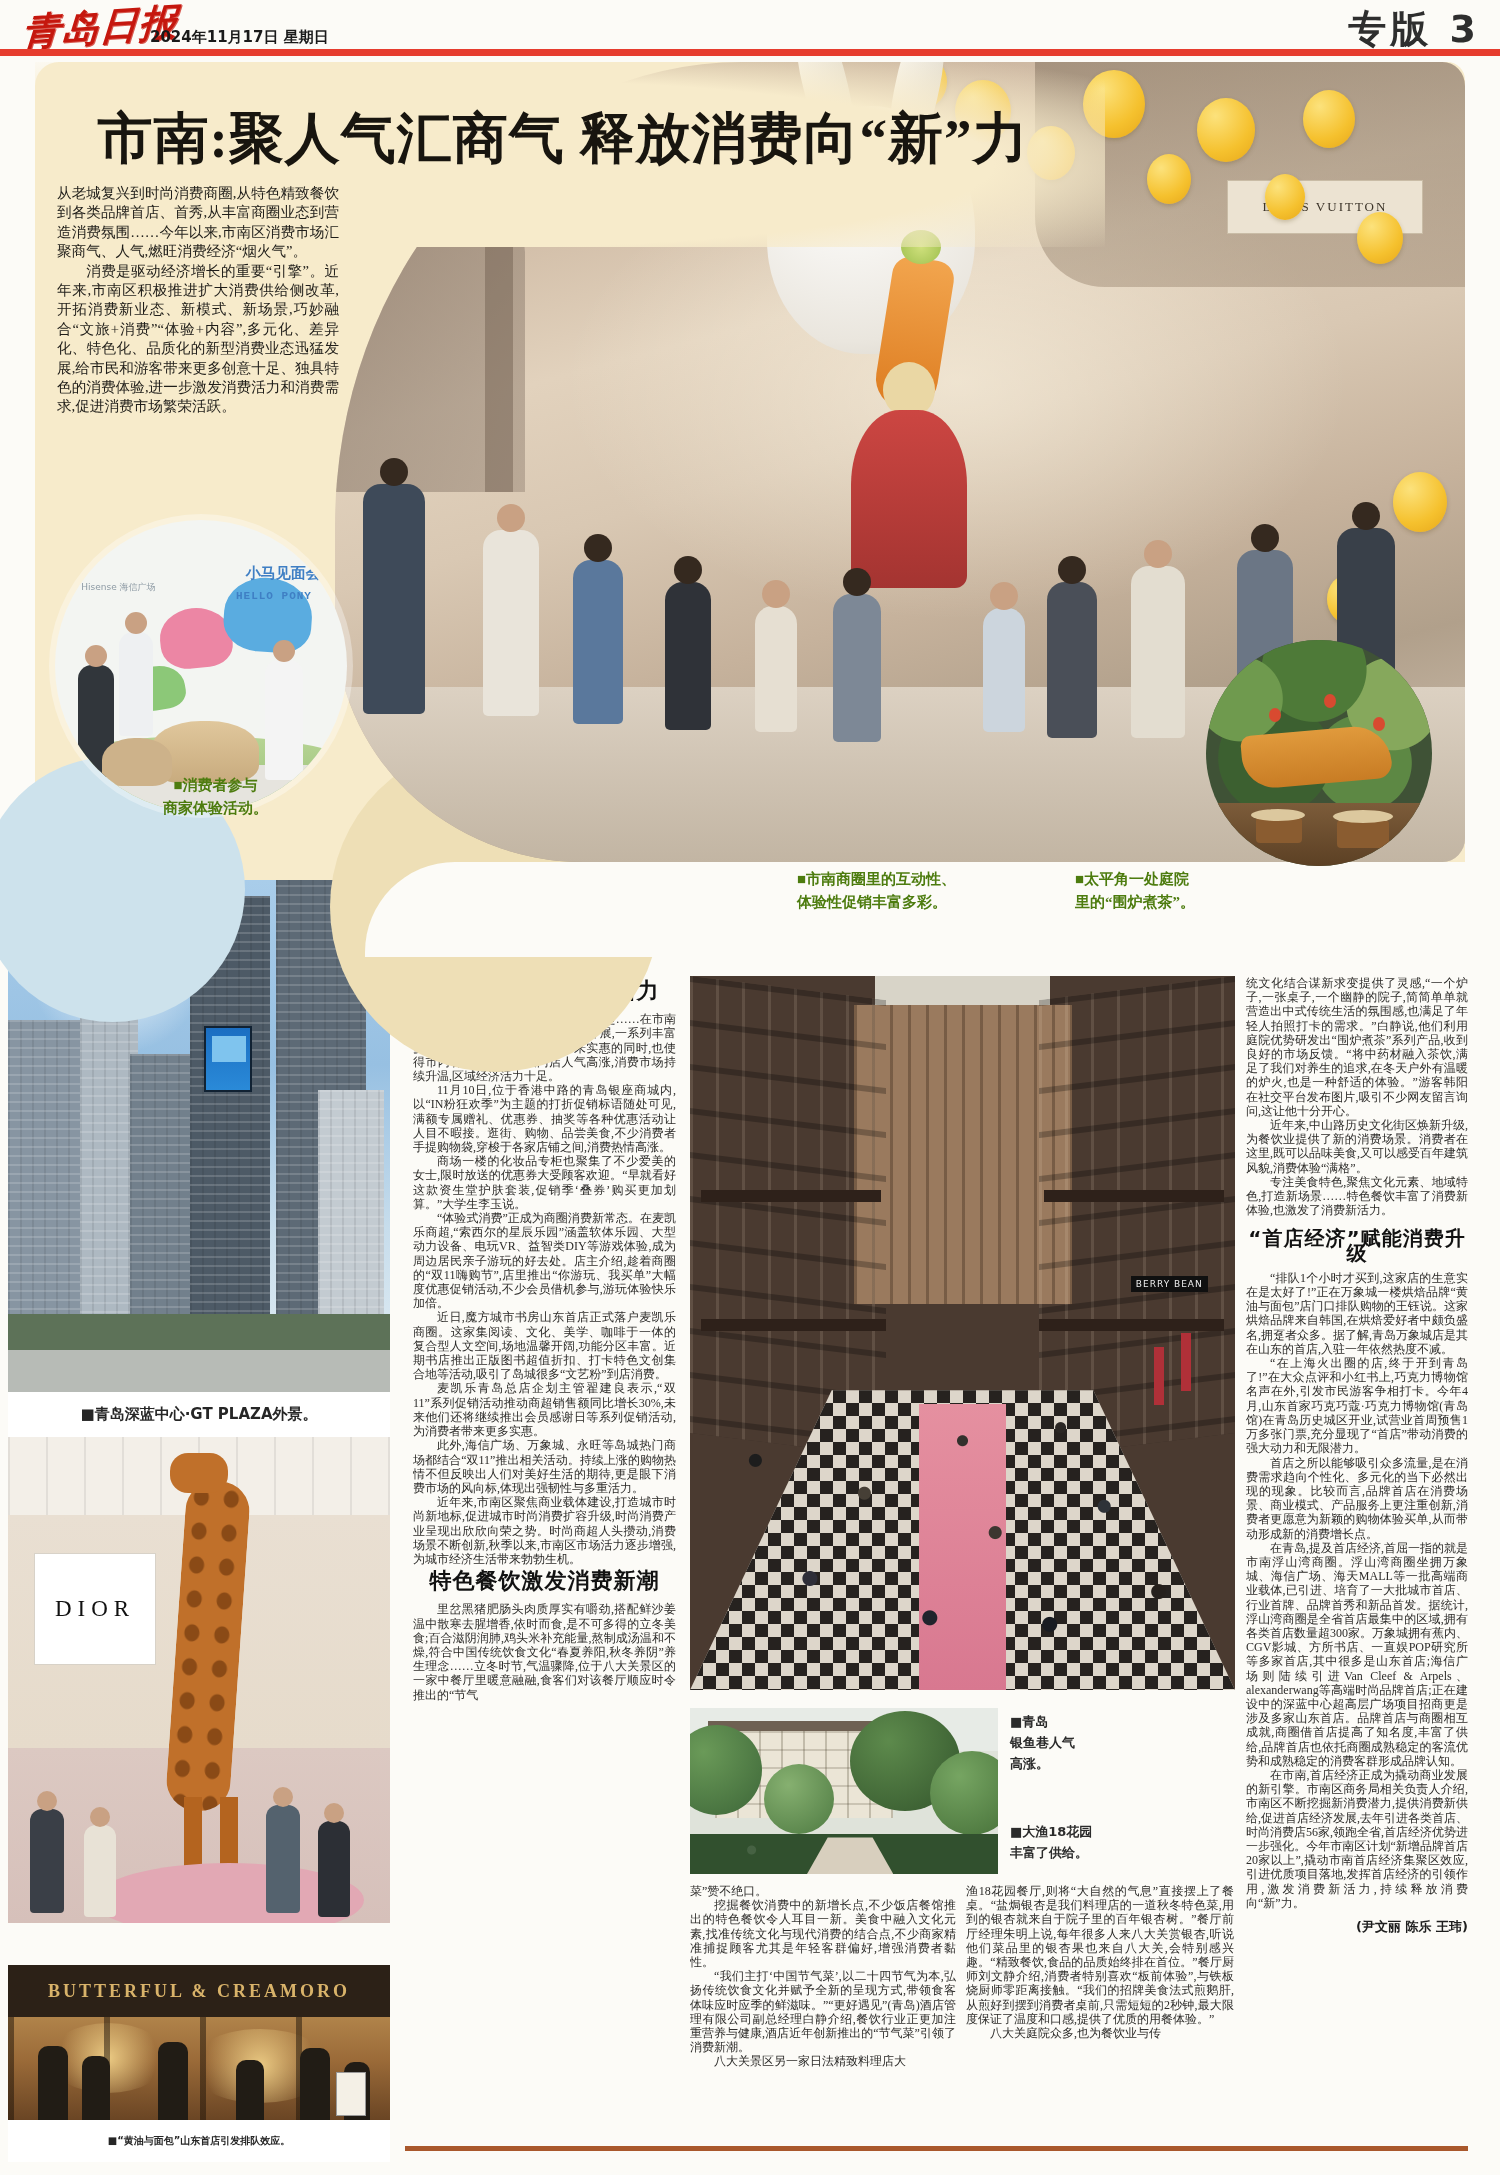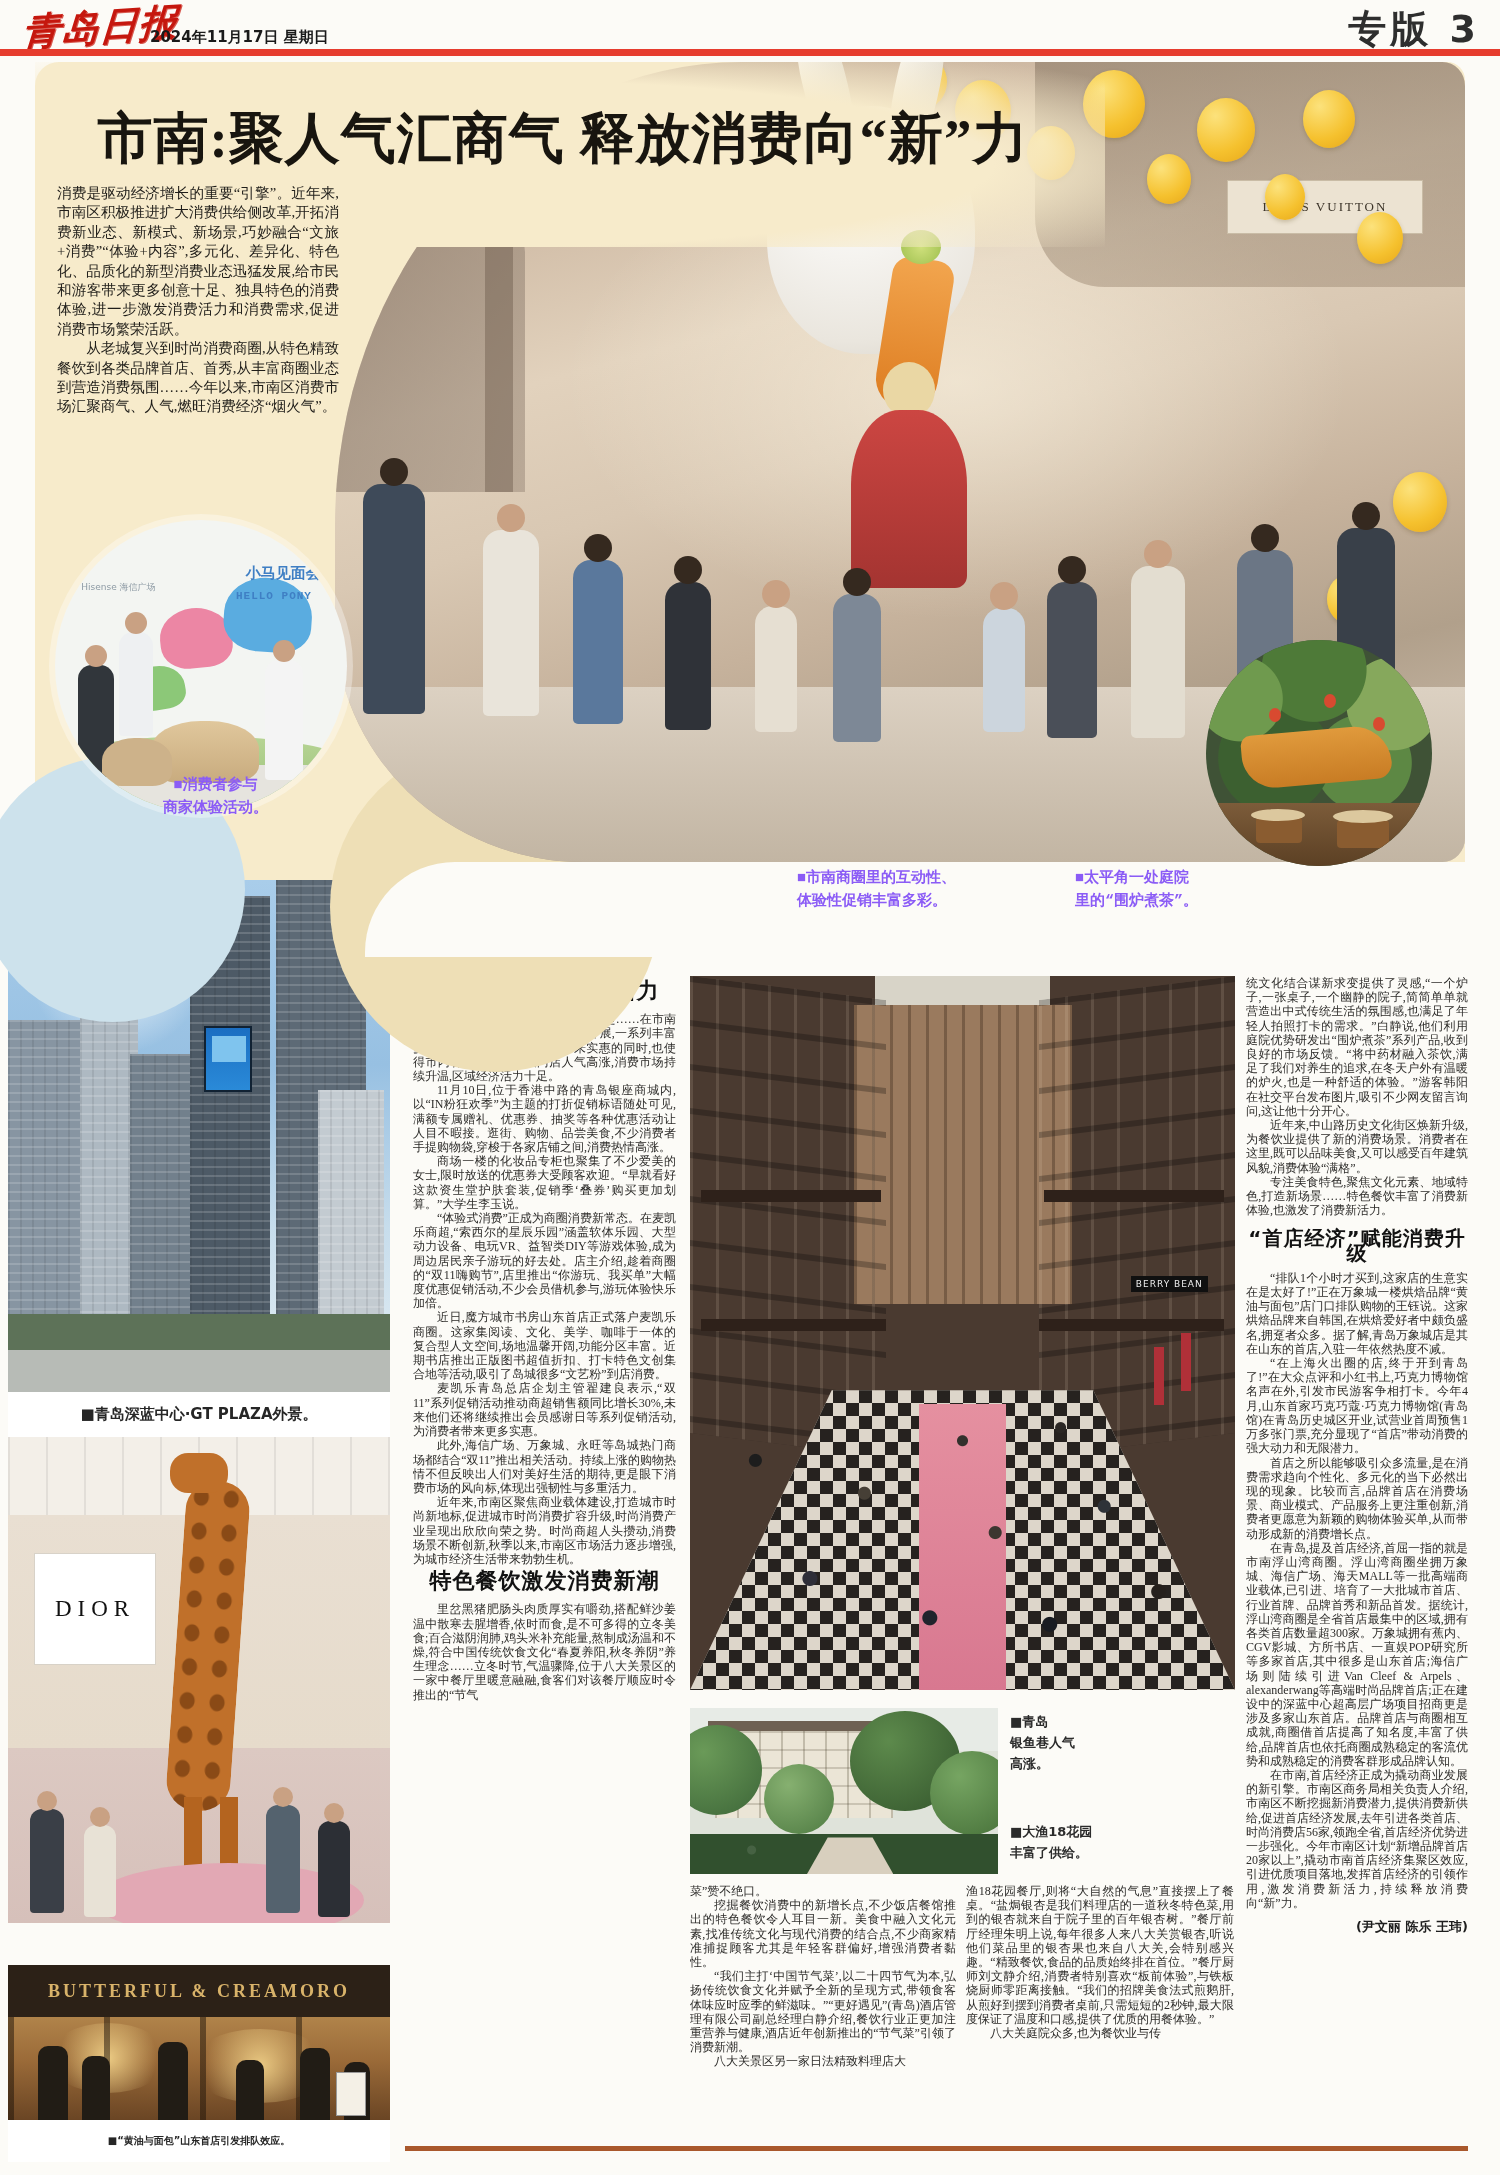--- a/index.html
+++ b/index.html
@@ -75,21 +75,21 @@
 .tea-circle{left:1171px;top:578px;width:226px;height:226px;background:#3f5236}
 .tea-fol{position:absolute;inset:-10px;background:radial-gradient(circle at 18% 28%,#6f9a4e 42px,transparent 43px),radial-gradient(circle at 48% 16%,#4e7a38 52px,transparent 53px),radial-gradient(circle at 80% 30%,#86a85c 46px,transparent 47px),radial-gradient(circle at 32% 52%,#3c6030 56px,transparent 57px),radial-gradient(circle at 68% 54%,#5d8844 48px,transparent 49px)}
 .tea-drape{position:absolute;left:16%;top:40%;width:66%;height:24%;background:linear-gradient(180deg,#e09a3c,#c87c24);border-radius:14px 52px 22px 46px;transform:rotate(-5deg)}
 .tea-ground{position:absolute;left:0;bottom:0;width:100%;height:28%;background:linear-gradient(180deg,#7c5c3a,#5c4024)}
 .tea-table{position:absolute;background:#8a5c30;border-radius:4px}
 .tt1{left:22%;bottom:10%;width:46px;height:26px}.tt2{left:58%;bottom:8%;width:52px;height:28px}
 .tea-top{position:absolute;background:#dcc89e;border-radius:50%}
 .tp1{left:20%;bottom:20%;width:54px;height:12px}.tp2{left:56%;bottom:19%;width:60px;height:13px}
 .lant{position:absolute;width:12px;height:14px;border-radius:50%;background:#d84a30}
 .l1{left:28%;top:30%}.l2{left:52%;top:24%}.l3{left:74%;top:34%}
-.cap{position:absolute;z-index:6;font-family:Liberation Mono, monospace;font-weight:bold;color:#8b5cf6;white-space:pre-line}
+.cap{position:absolute;z-index:6;font-family:Liberation Serif, serif;font-weight:bold;color:#4d7c0f;white-space:pre-line}
 .cap-pony{left:128px;top:712px;font-size:15px;line-height:1.55;text-align:center}
 .cap-main{left:762px;top:806px;width:200px;font-size:15px;line-height:1.5}
 .cap-tea{left:1040px;top:806px;width:170px;font-size:15px;line-height:1.5}
 
 .lphoto{position:absolute;left:8px;width:382px;overflow:hidden}
 .lcap{position:absolute;left:8px;width:382px;background:#ffffff;font-family:"DejaVu Sans","Liberation Sans",sans-serif;font-weight:bold;color:#262626;text-align:center;display:flex;align-items:center;justify-content:center}
 .skyline{top:880px;height:512px;background:linear-gradient(180deg,#a9cdea 0%,#97c0e2 36%,#c7ddec 68%,#e4eef4 100%)}
 .sun{position:absolute;left:6%;top:4%;width:45%;height:30%;background:radial-gradient(ellipse,rgba(255,255,255,.75),rgba(255,255,255,0) 70%)}
 .bld{position:absolute;bottom:76px;background-image:repeating-linear-gradient(180deg,rgba(255,255,255,.16) 0 2px,transparent 2px 9px),repeating-linear-gradient(90deg,rgba(0,0,0,.08) 0 2px,transparent 2px 12px)}
 .k1{left:0;width:86px;height:296px;background-color:#8795a2}
@@ -213,22 +213,22 @@
       <div class="person pp6 hd"></div>
       <div class="person pp7"></div>
       <div class="person pp8 hd"></div>
       <div class="person pp9"></div>
       <div class="person pp10 hd"></div>
       <div class="person pp11 hd"></div>
     </div>
     <div class="headline-halo"></div>
     <h1 class="headline">市南:聚人气汇商气 释放消费向“新”力</h1>
     <div class="intro cont">
+        <p>从老城复兴到时尚消费商圈,从特色精致餐饮到各类品牌首店、首秀,从丰富商圈业态到营造消费氛围……今年以来,市南区消费市场汇聚商气、人气,燃旺消费经济“烟火气”。</p>
         <p>消费是驱动经济增长的重要“引擎”。近年来,市南区积极推进扩大消费供给侧改革,开拓消费新业态、新模式、新场景,巧妙融合“文旅+消费”“体验+内容”,多元化、差异化、特色化、品质化的新型消费业态迅猛发展,给市民和游客带来更多创意十足、独具特色的消费体验,进一步激发消费活力和消费需求,促进消费市场繁荣活跃。</p>
-        <p>从老城复兴到时尚消费商圈,从特色精致餐饮到各类品牌首店、首秀,从丰富商圈业态到营造消费氛围……今年以来,市南区消费市场汇聚商气、人气,燃旺消费经济“烟火气”。</p>
       </div>
     <div class="deco-blue"></div>
     <div class="deco-tan"></div>
     <div class="bottom-white"></div>
     <figure class="circle pony-circle">
       <div class="pony-grass"></div>
       <div class="pony-floor"></div>
       <div class="horse hp"></div>
       <div class="horse hb"></div>
       <div class="horse hg"></div>

